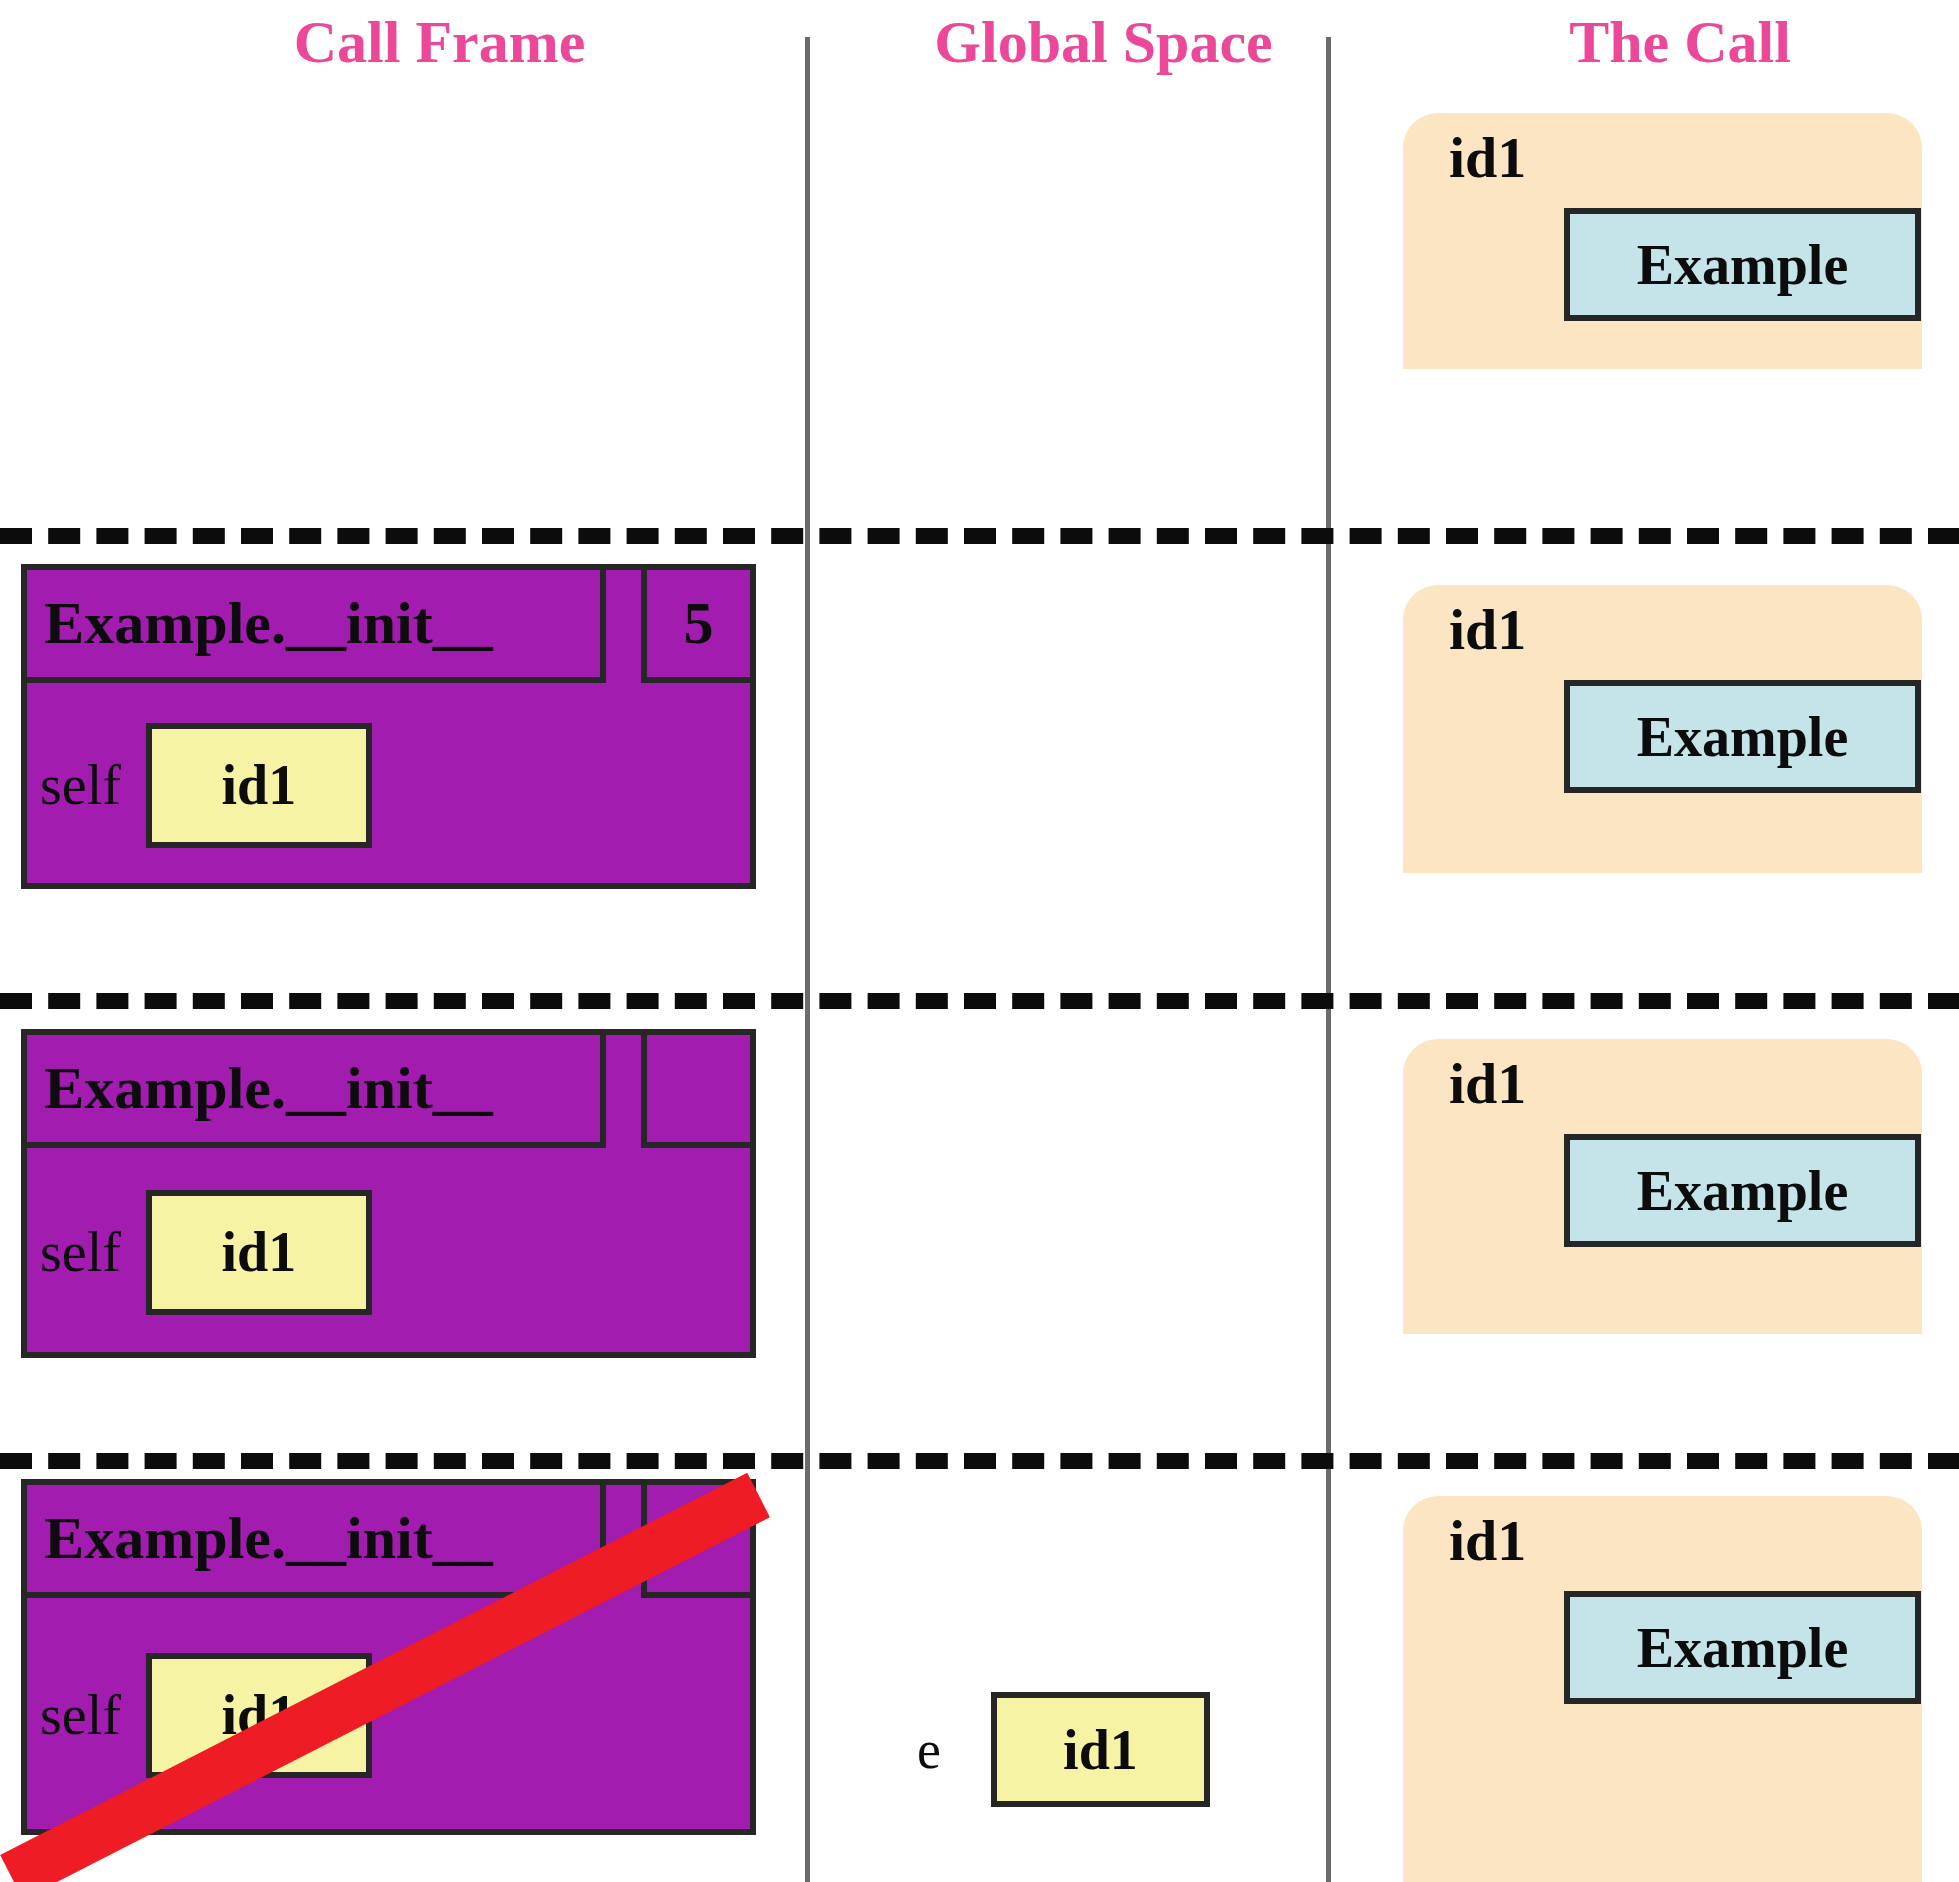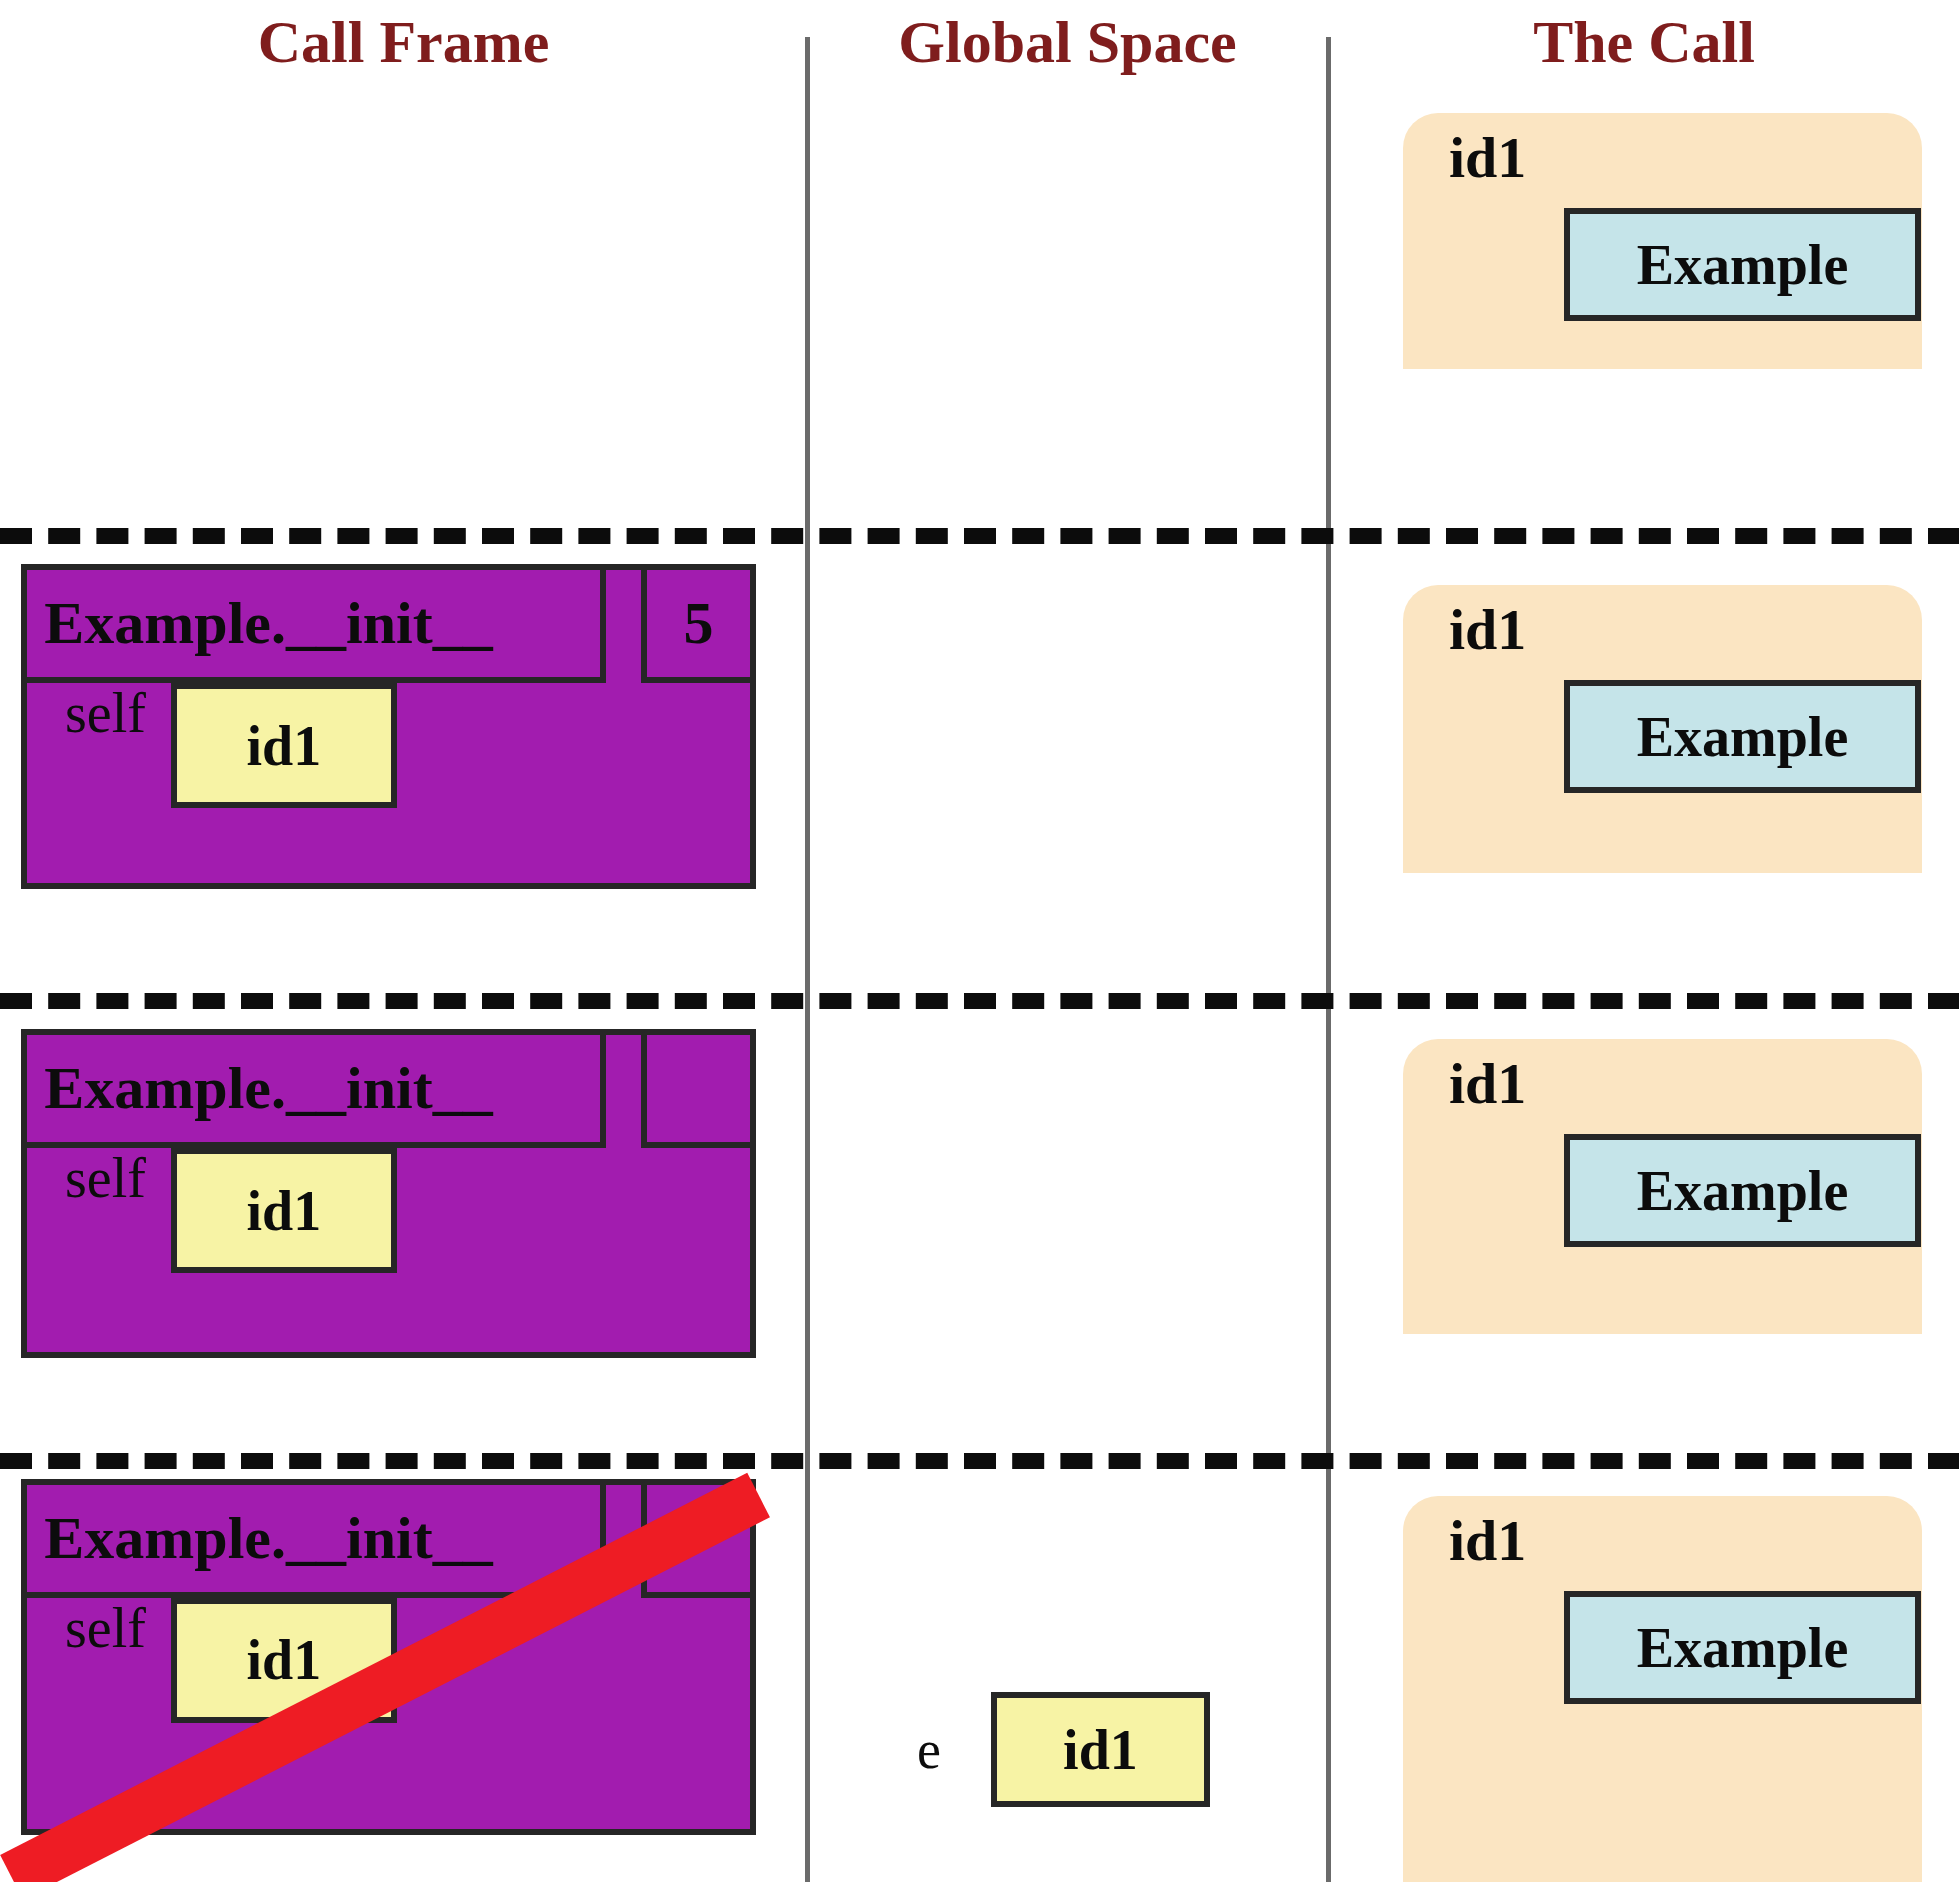--- a/index.html
+++ b/index.html
@@ -15,23 +15,24 @@
     font-family: "Liberation Serif", "DejaVu Serif", serif;
   }
 
   
   .col-header {
     position: absolute;
     top: 7.7px;
     font-weight: bold;
     font-size: 60px;
     line-height: 69px;
-    color: #7f1d1d;
+    color: #ec4899;
     white-space: nowrap;
     text-align: center;
+    margin-left: 36px;
   }
   #hdr-call-frame  { left: 0;    width: 807px; }
   #hdr-global      { left: 807px; width: 521px; }
   #hdr-heap        { left: 1328px; width: 632px; }
 
   
   .v-divider {
     position: absolute;
     top: 37px;
     width: 4.8px;
@@ -106,22 +107,22 @@
   }
   .cf-arg-text {
     font-weight: bold;
     font-size: 60px;
     line-height: 61px;
     color: #0c0c0c;
   }
   .cf-body {
     position: relative;
     display: flex;
-    align-items: flex-start;
-    padding-left: 38px;
+    align-items: center;
+    padding-left: 13px;
   }
   .cf-var-label {
     font-size: 56px;
     line-height: 60px;
     color: #0c0c0c;
     margin-right: 25px;
   }
   .value-box {
     background: #f7f3a5;
     border: 6.7px solid #262626;

